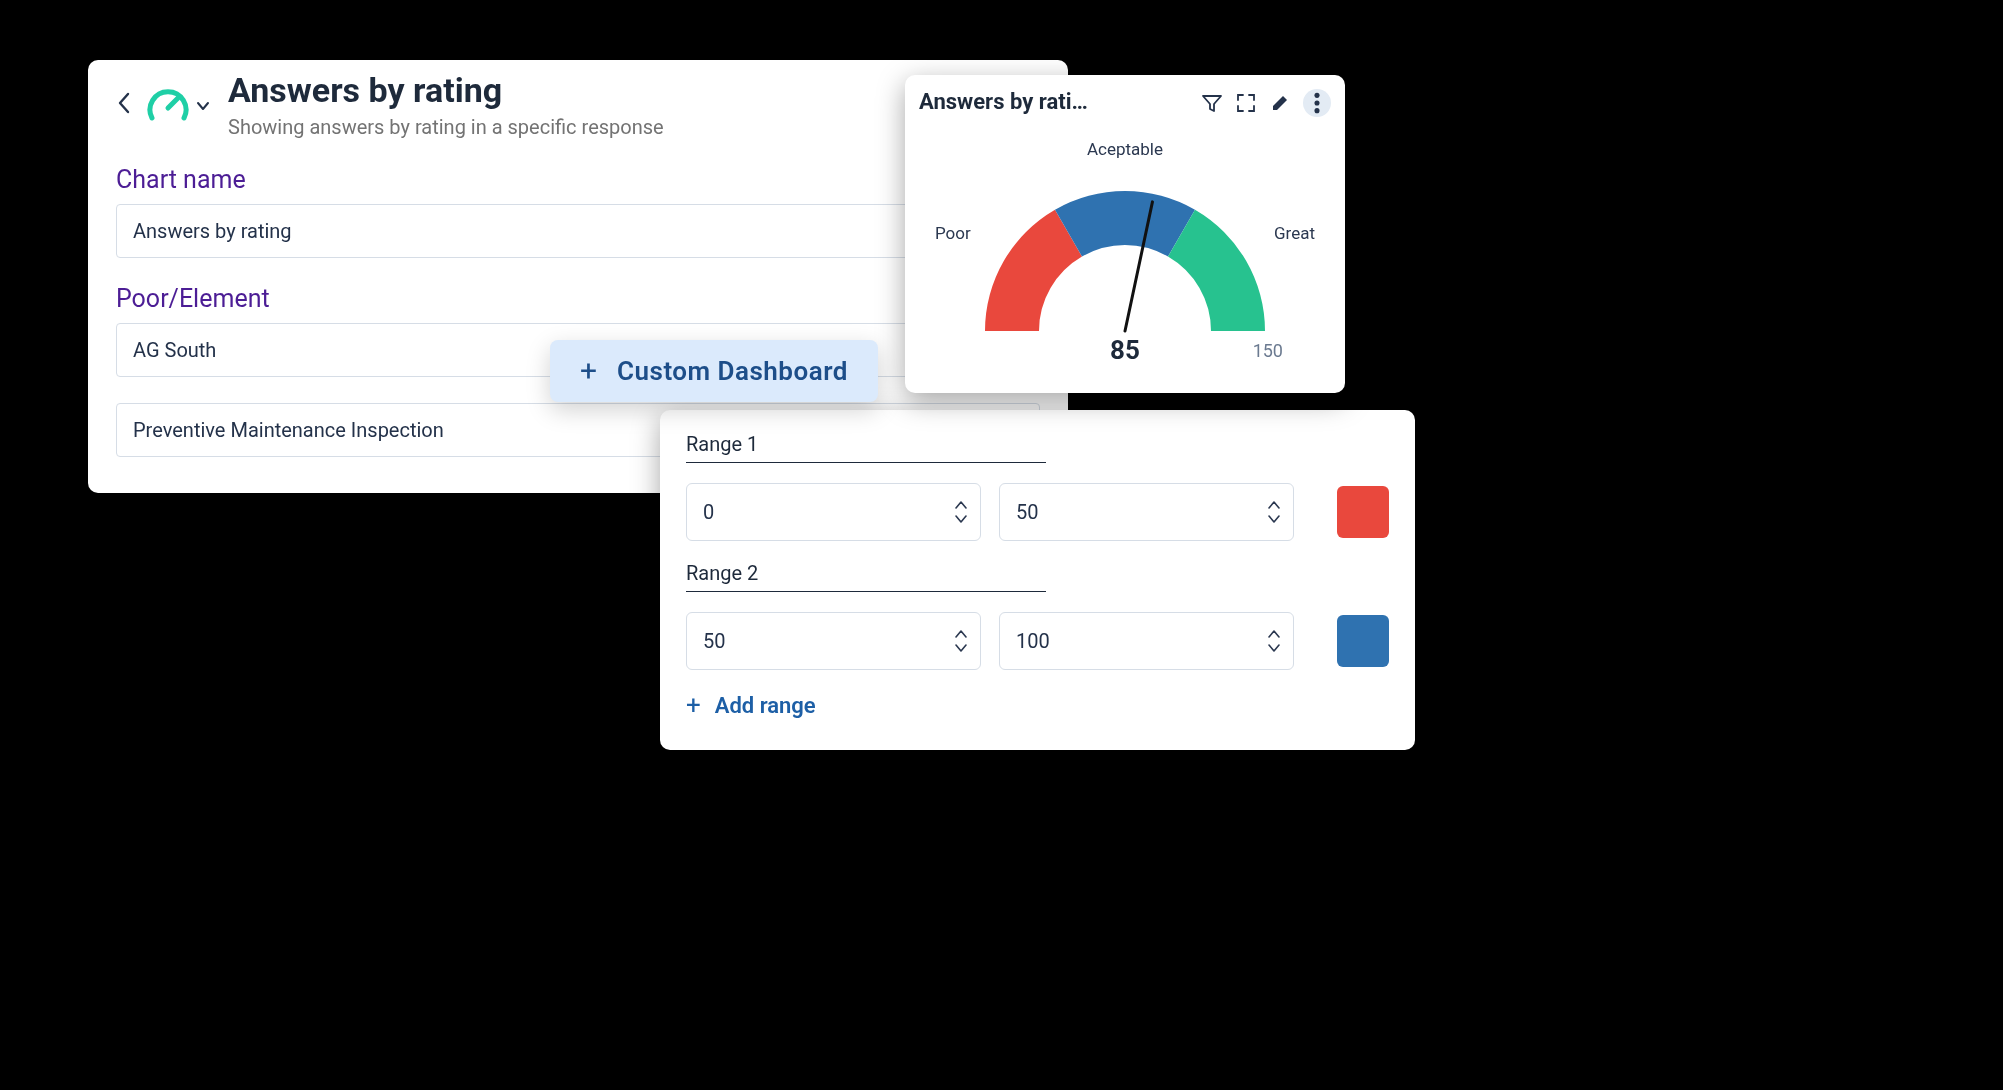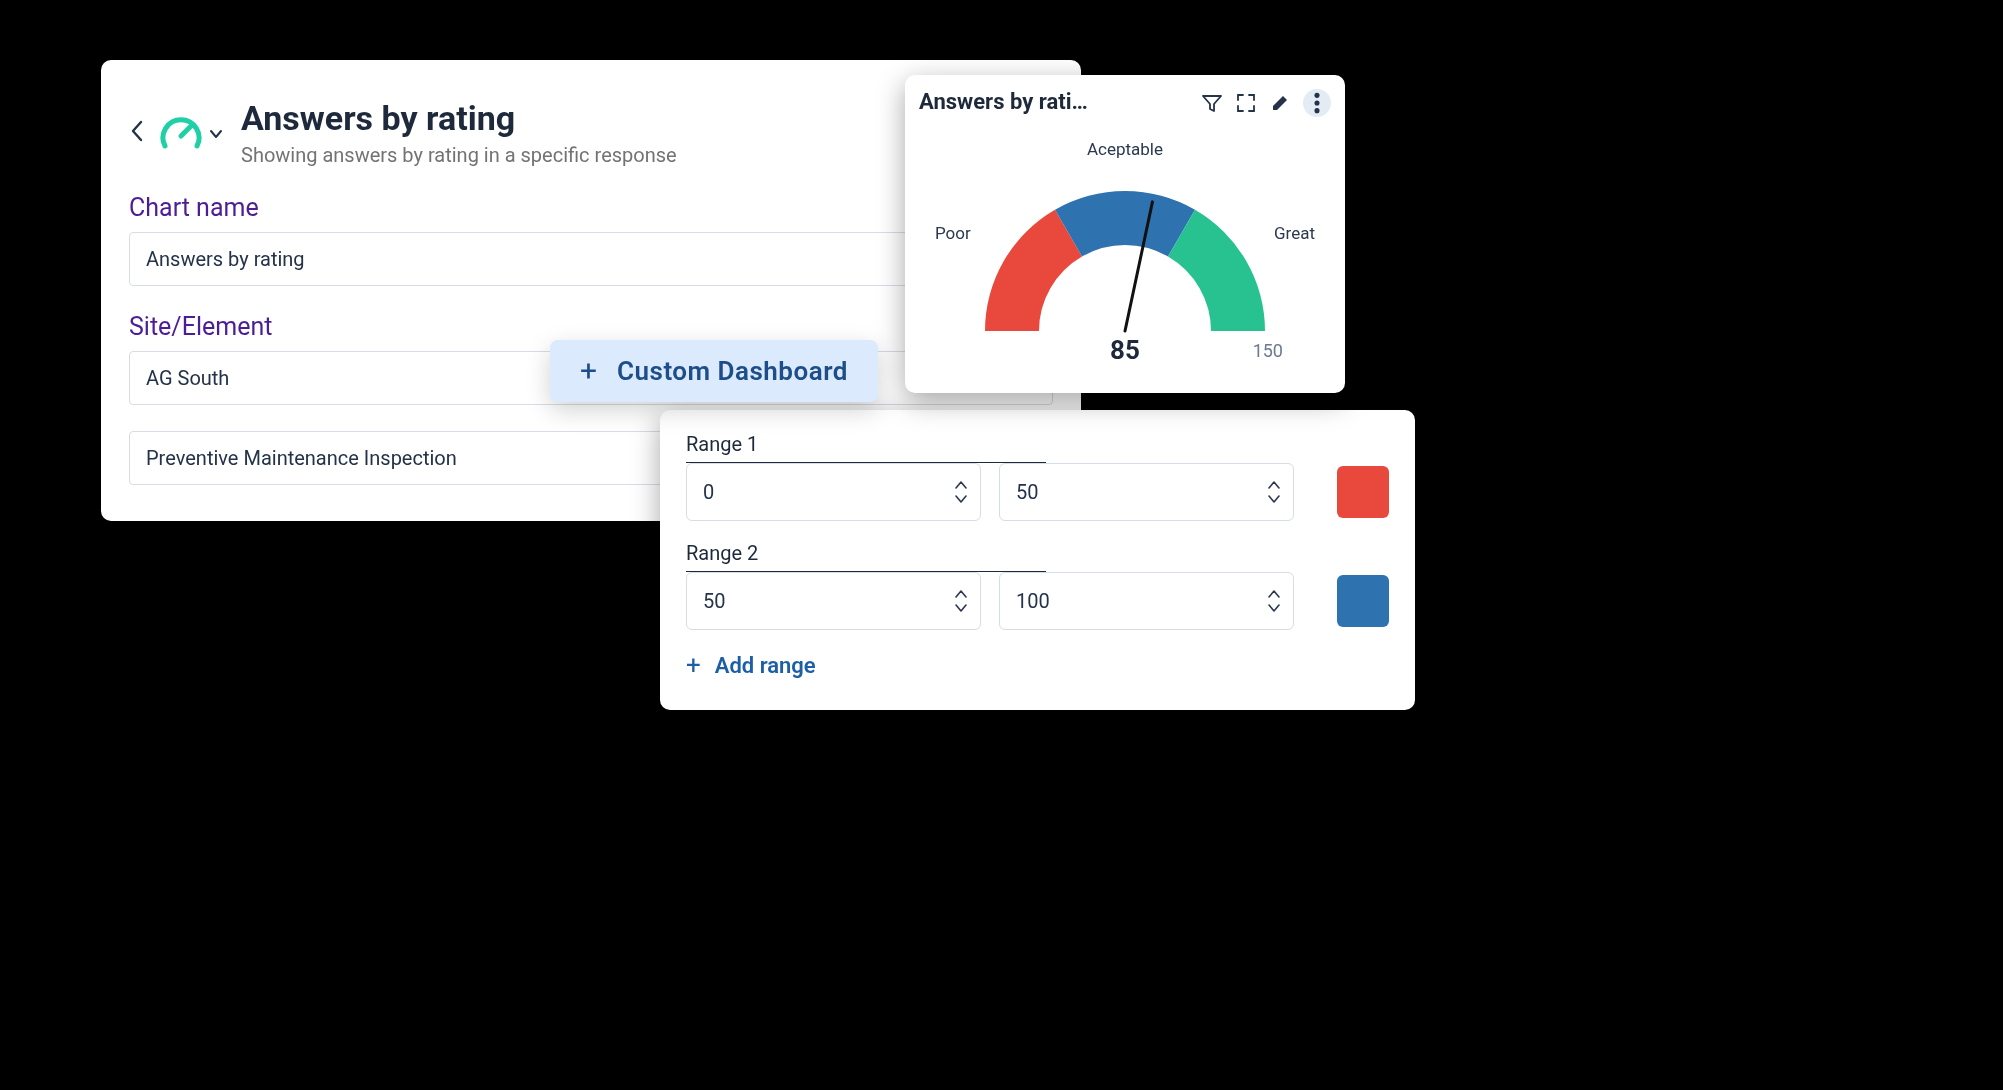--- a/index.html
+++ b/index.html
@@ -15,24 +15,24 @@
   
   .card {
     background: #fff;
     border-radius: 10px;
     box-shadow: 0 8px 28px rgba(0,0,0,0.35);
     position: absolute;
   }
   
   
   .card-form {
-    left: 46px;
+    left: 33px;
     top: 40px;
     width: 980px;
-    padding: 40px 28px 36px 28px;
+    padding: 12px 28px 36px 28px;
   }
   .form-header { display: flex; align-items: center; gap: 14px; }
   .back-chevron { font-size: 28px; color: #24324a; cursor: pointer; user-select: none; }
   .gauge-icon-wrap { display: flex; align-items: center; gap: 6px; }
   .gauge-icon { width: 44px; height: 44px; }
   .tiny-chevron { font-size: 14px; color: #24324a; }
   .title-block { display: flex; flex-direction: column; margin-left: 4px; }
   .title { font-size: 34px; font-weight: 700; color: #1e2a3b; line-height: 1.1; }
   .subtitle { font-size: 20px; color: #737373; margin-top: 6px; }
   
@@ -96,21 +96,21 @@
     width: 755px;
     padding: 22px 26px 30px 26px;
   }
   .range-block { margin-bottom: 20px; }
   .range-title {
     font-size: 20px;
     color: #1e2a3b;
     border-bottom: 1px solid #1e2a3b;
     padding-bottom: 6px;
     width: 360px;
-    margin-bottom: 0;
+    margin-bottom: 20px;
   }
   .range-row { display: flex; align-items: center; gap: 18px; }
   .num-box {
     display: flex;
     align-items: center;
     border: 1px solid #d6dde6;
     border-radius: 6px;
     width: 295px;
     height: 58px;
     padding: 0 10px 0 16px;
@@ -155,21 +155,21 @@
         <div class="title">Answers by rating</div>
         <div class="subtitle">Showing answers by rating in a specific response</div>
       </div>
     </div>
 
     <div class="field">
       <div class="field-label">Chart name</div>
       <input class="field-input" value="Answers by rating" style="">
     </div>
     <div class="field">
-      <div class="field-label">Site/Element</div>
+      <div class="field-label">Poor/Element</div>
       <input class="field-input" value="AG South" style="">
     </div>
     <div class="field">
       <input class="field-input" value="Preventive Maintenance Inspection" style="">
     </div>
   </div>
 
   <div class="card card-range">
     <div class="range-block">
       <div class="range-title">Range 1</div>

